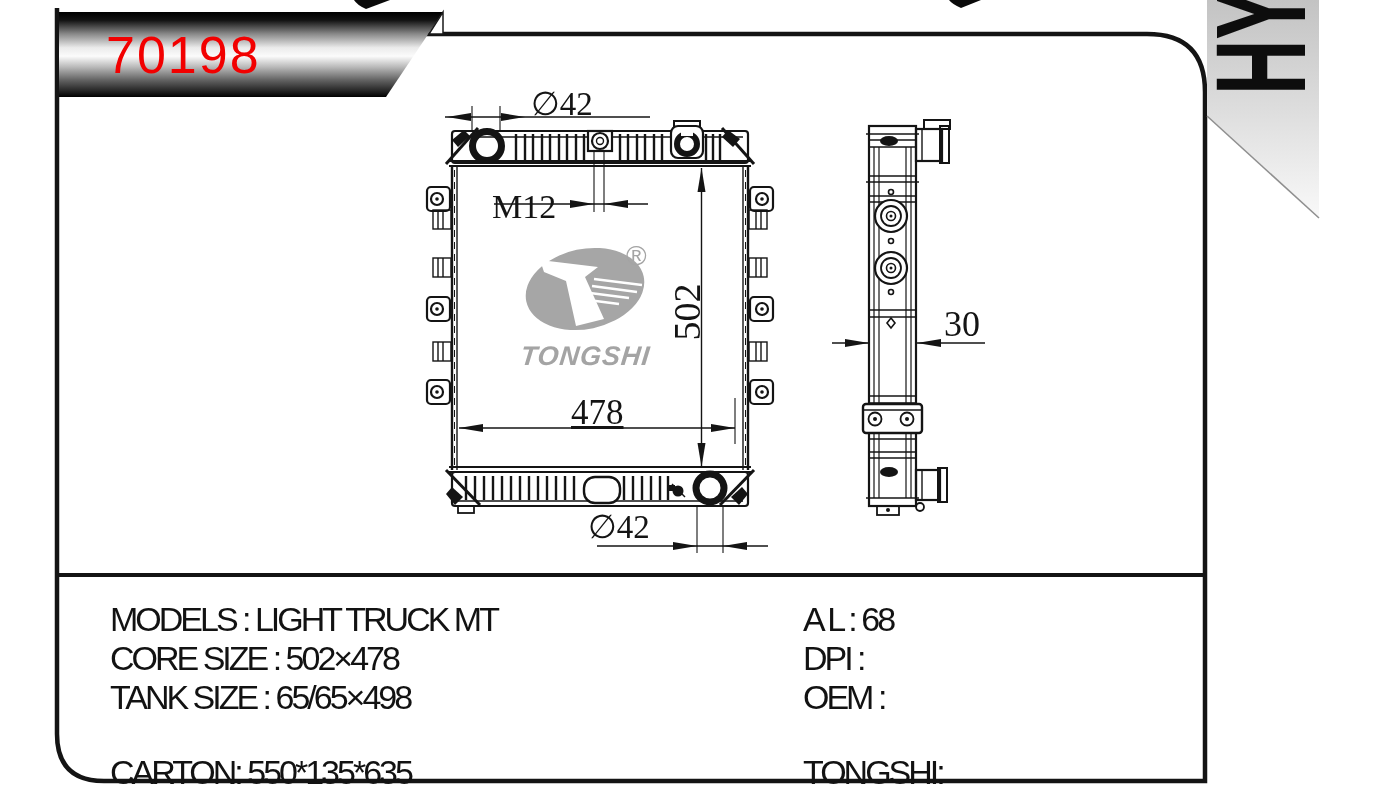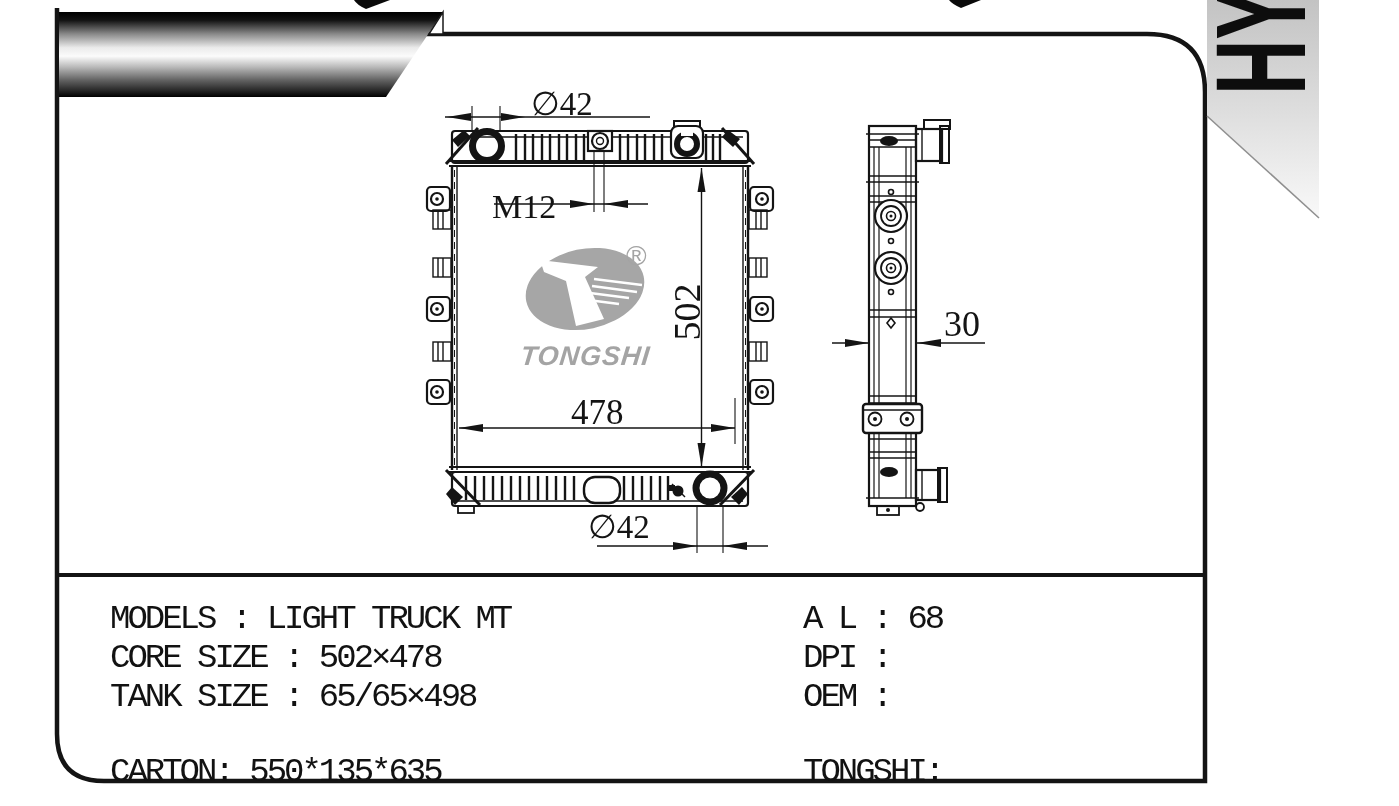--- a/index.html
+++ b/index.html
@@ -5,30 +5,30 @@
   html,body{margin:0;padding:0;background:#ffffff;}
   .stage{position:relative;width:1399px;height:806px;background:#fff;overflow:hidden;
          font-family:"Liberation Sans",sans-serif;}
   .stage svg{position:absolute;left:0;top:0;}
   .abs{position:absolute;}
   .part-number{left:106px;top:24px;font-size:52px;line-height:62px;letter-spacing:2px;
                color:#f20000;font-family:"Liberation Sans",sans-serif;}
   .dim{font-family:"Liberation Serif","DejaVu Serif",serif;color:#141414;white-space:nowrap;}
   .dim-top-dia{left:531px;top:86px;font-size:33px;line-height:36px;}
   .dim-thread{left:492px;top:164px;font-size:34px;line-height:38px;margin-top:24px;}
-  .dim-width{left:571px;top:394px;font-size:35px;line-height:38px;}
+  .dim-width{left:571px;top:394px;font-size:35px;line-height:38px;text-decoration:underline;}
   .dim-bot-dia{left:588px;top:509px;font-size:33px;line-height:36px;}
   .dim-depth{left:944px;top:305px;font-size:36px;line-height:38px;}
   .dim-height{left:627px;top:292px;width:120px;height:40px;font-size:38px;line-height:40px;
               text-align:center;transform:rotate(-90deg);}
   .logo-word{left:503px;top:341px;width:165px;text-align:center;font-size:27px;line-height:30px;
              font-weight:bold;font-style:italic;letter-spacing:1px;color:#a4a4a4;
              transform:skewX(-6deg);}
   .logo-reg{left:626px;top:242px;font-size:28px;line-height:28px;color:#a4a4a4;}
-  .spec{font-family:Liberation Mono, monospace;color:#121212;
+  .spec{font-family:Liberation Sans, sans-serif;color:#121212;
         font-size:34px;line-height:39px;letter-spacing:-3px;white-space:pre;}
   .spec-left{left:110px;}
   .spec-right{left:803px;}
   .r0{top:600px;}.r1{top:639px;text-align:right;}.r2{top:678px;}.r3{top:717px;margin-top:36px;}
 </style>
 </head>
 <body>
 
 <div class="stage">
 
@@ -322,20 +322,21 @@
       <polygon points="697,546 673,542 673,550" stroke="none"></polygon>
       <polygon points="723,546 747,542 747,550" stroke="none"></polygon>
 
       <line x1="832" y1="343" x2="869" y2="343"></line>
       <line x1="917" y1="343" x2="985" y2="343"></line>
       <polygon points="869,343 845,339 845,347" stroke="none"></polygon>
       <polygon points="917,343 941,339 941,347" stroke="none"></polygon>
     </g>
   </svg>
 
+  <div class="abs part-number">70198</div>
 
   <div class="abs dim dim-top-dia">∅42</div>
   <div class="abs dim dim-thread">M12</div>
   <div class="abs dim dim-height">502</div>
   <div class="abs dim dim-width">478</div>
   <div class="abs dim dim-bot-dia">∅42</div>
   <div class="abs dim dim-depth">30</div>
 
   <div class="abs logo-reg">®</div>
   <div class="abs logo-word">TONGSHI</div>

